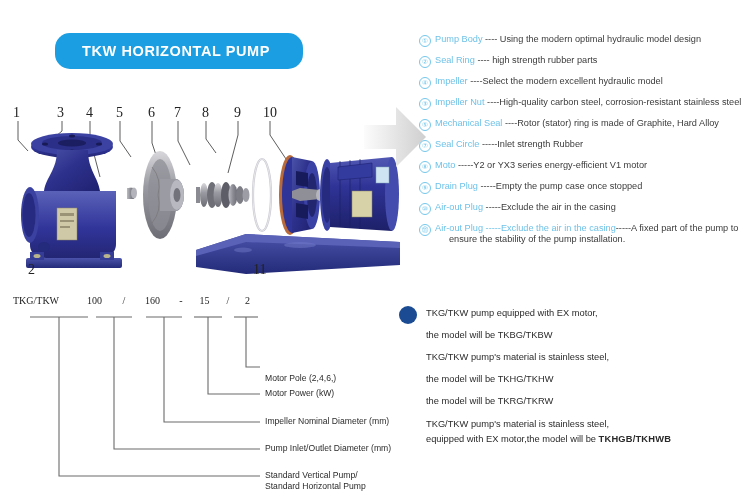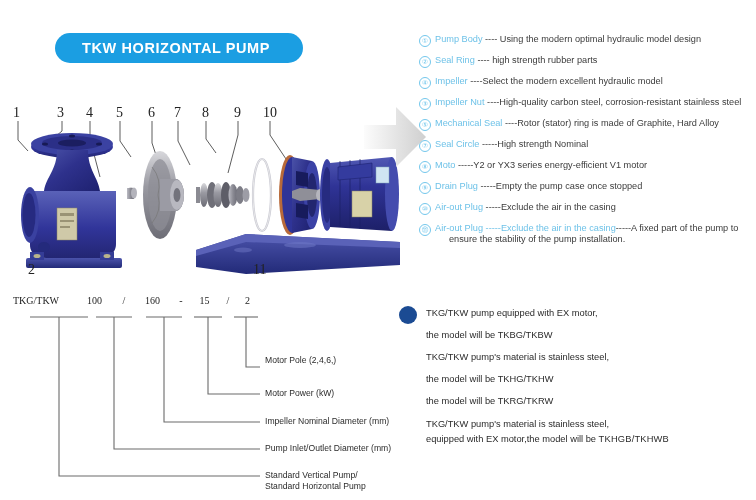--- a/index.html
+++ b/index.html
@@ -8,21 +8,21 @@
     width:756px;height:500px;
     background:#ffffff;
     font-family:"Liberation Sans", sans-serif;
     overflow:hidden;
     position:relative;
   }
   .page{position:absolute;left:0;top:0;width:756px;height:500px;}
 
   
   .title-banner{
-    position:absolute;left:55px;top:33px;width:248px;height:30px;
+    position:absolute;left:55px;top:33px;width:248px;height:36px;
     background:#1b9ee2;border-radius:15px;
     display:flex;align-items:center;
   }
   .title-banner .title-text{
     color:#ffffff;font-size:14.5px;font-weight:bold;letter-spacing:.6px;
     margin-left:27px;white-space:nowrap;
   }
 
   
   .diagram{position:absolute;left:0px;top:95px;width:400px;height:195px;}
@@ -75,21 +75,21 @@
   .notes{position:absolute;left:399px;top:302px;width:357px;}
   .bullet-dot{
     position:absolute;left:0px;top:4px;width:18px;height:18px;border-radius:50%;
     background:#1b4b93;
   }
   .note-line{
     font-size:9.3px;color:#2a2a2a;line-height:22px;white-space:nowrap;
     margin-left:27px;
   }
   .note-line.tight{line-height:15px;}
-  .note-strong{font-weight:normal;letter-spacing:.2px;}
+  .note-strong{font-weight:bold;letter-spacing:.2px;}
 </style>
 </head>
 <body>
 
 <div class="page">
 
   <div class="title-banner">
     <span class="title-text">TKW HORIZONTAL PUMP</span>
   </div>
 
@@ -307,21 +307,21 @@
     </div>
 
     <div class="legend-row">
       <span class="num-circle">⑤</span>
       <span class="legend-text"><span class="lg-blue">Mechanical Seal</span><span class="lg-dark"> ----</span><span class="lg-dark">Rotor (stator) ring is made of Graphite, Hard Alloy</span></span>
     </div>
 
 
     <div class="legend-row">
       <span class="num-circle">⑦</span>
-      <span class="legend-text"><span class="lg-blue">Seal Circle</span><span class="lg-dark"> -----</span><span class="lg-dark">High strength Nominal</span></span>
+      <span class="legend-text"><span class="lg-blue">Seal Circle</span><span class="lg-dark"> -----</span><span class="lg-dark">Inlet strength Rubber</span></span>
     </div>
 
     <div class="legend-row">
       <span class="num-circle">⑧</span>
       <span class="legend-text"><span class="lg-blue">Moto</span><span class="lg-dark"> -----</span><span class="lg-dark">Y2 or YX3 series energy-efficient V1 motor</span></span>
     </div>
 
     <div class="legend-row">
       <span class="num-circle">⑨</span>
       <span class="legend-text"><span class="lg-blue">Drain Plug</span><span class="lg-dark"> -----</span><span class="lg-dark">Empty the pump case once stopped</span></span>
@@ -365,21 +365,21 @@
         <path d="M208,22 L208,99 L260,99"></path>
 
         <path d="M164,22 L164,127 L260,127"></path>
 
         <path d="M114,22 L114,154 L260,154"></path>
 
         <path d="M59,22 L59,181 L260,181"></path>
       </g>
     </svg>
 
-    <span class="model-label" style="left:265px;top:60px;">Motor Pole (2,4,6,)</span>
+    <span class="model-label" style="left:265px;top:78px;">Motor Pole (2,4,6,)</span>
     <span class="model-label" style="left:265px;top:93px;">Motor Power  (kW)</span>
     <span class="model-label" style="left:265px;top:121px;">Impeller Nominal Diameter (mm)</span>
     <span class="model-label" style="left:265px;top:148px;">Pump Inlet/Outlet Diameter (mm)</span>
     <span class="model-label" style="left:265px;top:175px;">Standard Vertical  Pump/</span>
     <span class="model-label" style="left:265px;top:186px;">Standard  Horizontal Pump</span>
   </div>
 
   <div class="notes">
     <span class="bullet-dot"></span>
     <div class="note-line">TKG/TKW pump equipped with EX motor,</div>

